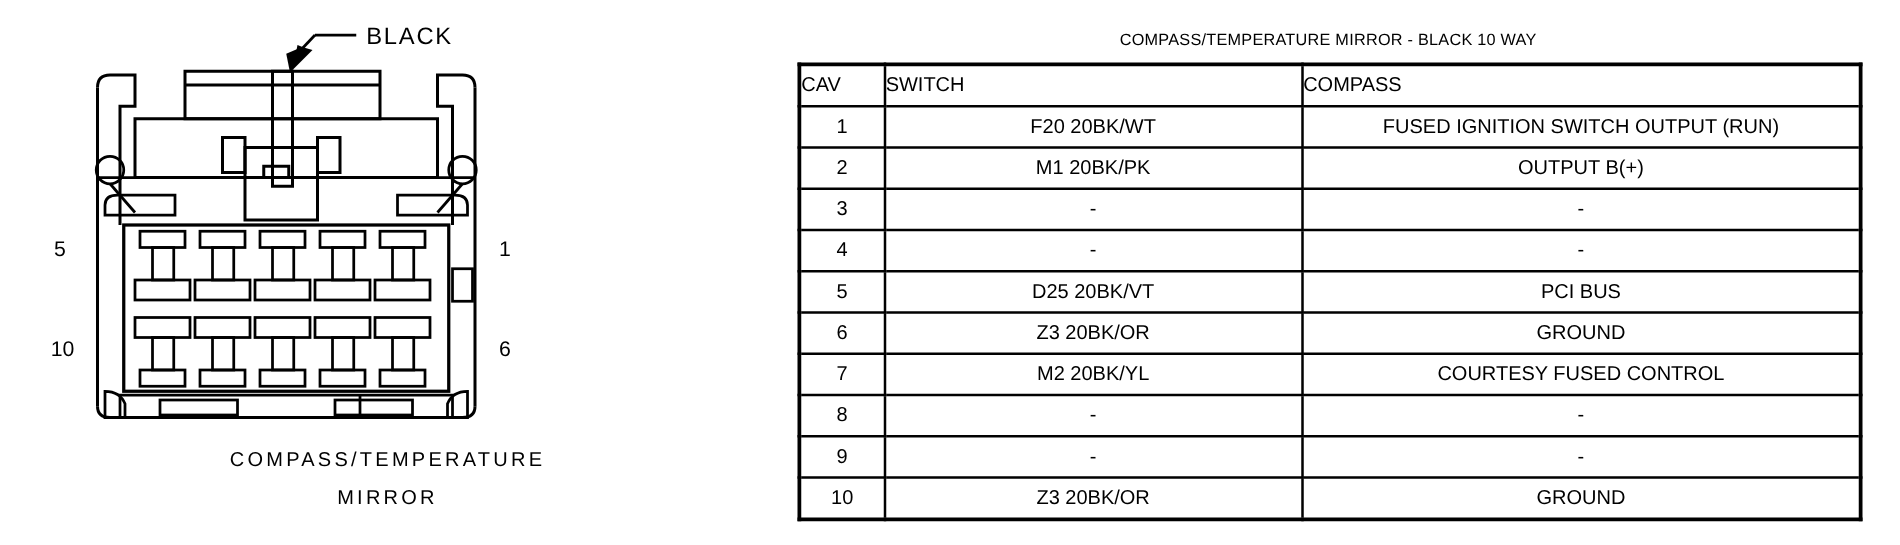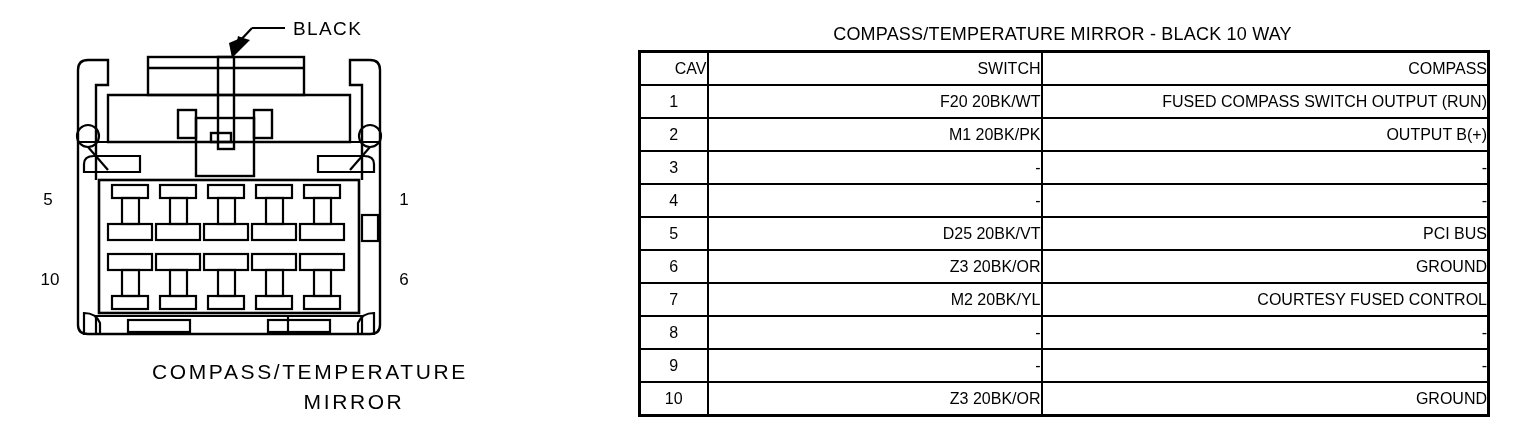--- a/index.html
+++ b/index.html
@@ -21,40 +21,40 @@
     position: absolute;
     left: 0; top: 0;
     width: 620px; height: 436px;
   }
   #connector-svg { display: block; }
 
   .cap-line {
     position: absolute;
     width: 620px;
     text-align: center;
-    font-size: 21px;
+    font-size: 16px;
     letter-spacing: 2.6px;
     font-weight: 400;
     white-space: nowrap;
   }
   #caption-line-1 { top: 360px; left: 0; }
-  #caption-line-2 { top: 390px; left: 0; margin-left: 44px; }
+  #caption-line-2 { top: 390px; left: 0; }
 
   
   #table-panel {
     position: absolute;
     left: 638px; top: 0;
     width: 850px;
   }
   #table-title {
     position: absolute;
     left: 0; top: 24px;
     width: 849px;
     text-align: center;
-    font-size: 18px;
+    font-size: 13px;
     letter-spacing: 0.2px;
     white-space: nowrap;
   }
   table#pinout-table {
     position: absolute;
     left: 0; top: 50px;
     width: 849px;
     border-collapse: collapse;
     table-layout: fixed;
     border: 3px solid #000;
@@ -67,24 +67,24 @@
   table#pinout-table td {
     border: 2px solid #000;
     height: 31px;
     font-size: 16px;
     font-weight: 400;
     padding: 0;
     line-height: 31px;
     white-space: nowrap;
     overflow: hidden;
   }
-  table#pinout-table th { text-align: right; }
+  table#pinout-table th { text-align: left; }
   th.h-cav { text-align: center; }
   td.d-cav { text-align: center; }
-  td.d-circ, td.d-func { text-align: right; padding-left: 7px; }
+  td.d-circ, td.d-func { text-align: center; padding-left: 7px; }
 </style>
 </head>
 <body>
 
 <div id="connector-panel">
 
   <svg id="connector-svg" width="620" height="436" viewBox="0 0 620 436">
 
     <g>
       <line x1="285" y1="28" x2="252" y2="28" stroke="#000" stroke-width="2.2"></line>
@@ -229,21 +229,21 @@
       <tr>
         <th class="h-cav">CAV</th>
         <th class="h-circ">SWITCH</th>
         <th class="h-func">COMPASS</th>
       </tr>
     </thead>
     <tbody id="pinout-tbody">
         <tr>
           <td class="d-cav">1</td>
           <td class="d-circ">F20  20BK/WT</td>
-          <td class="d-func">FUSED COMPASS SWITCH OUTPUT (RUN)</td>
+          <td class="d-func">FUSED IGNITION SWITCH OUTPUT (RUN)</td>
         </tr>
         <tr>
           <td class="d-cav">2</td>
           <td class="d-circ">M1  20BK/PK</td>
           <td class="d-func">OUTPUT B(+)</td>
         </tr>
         <tr>
           <td class="d-cav">3</td>
           <td class="d-circ">-</td>
           <td class="d-func">-</td>

